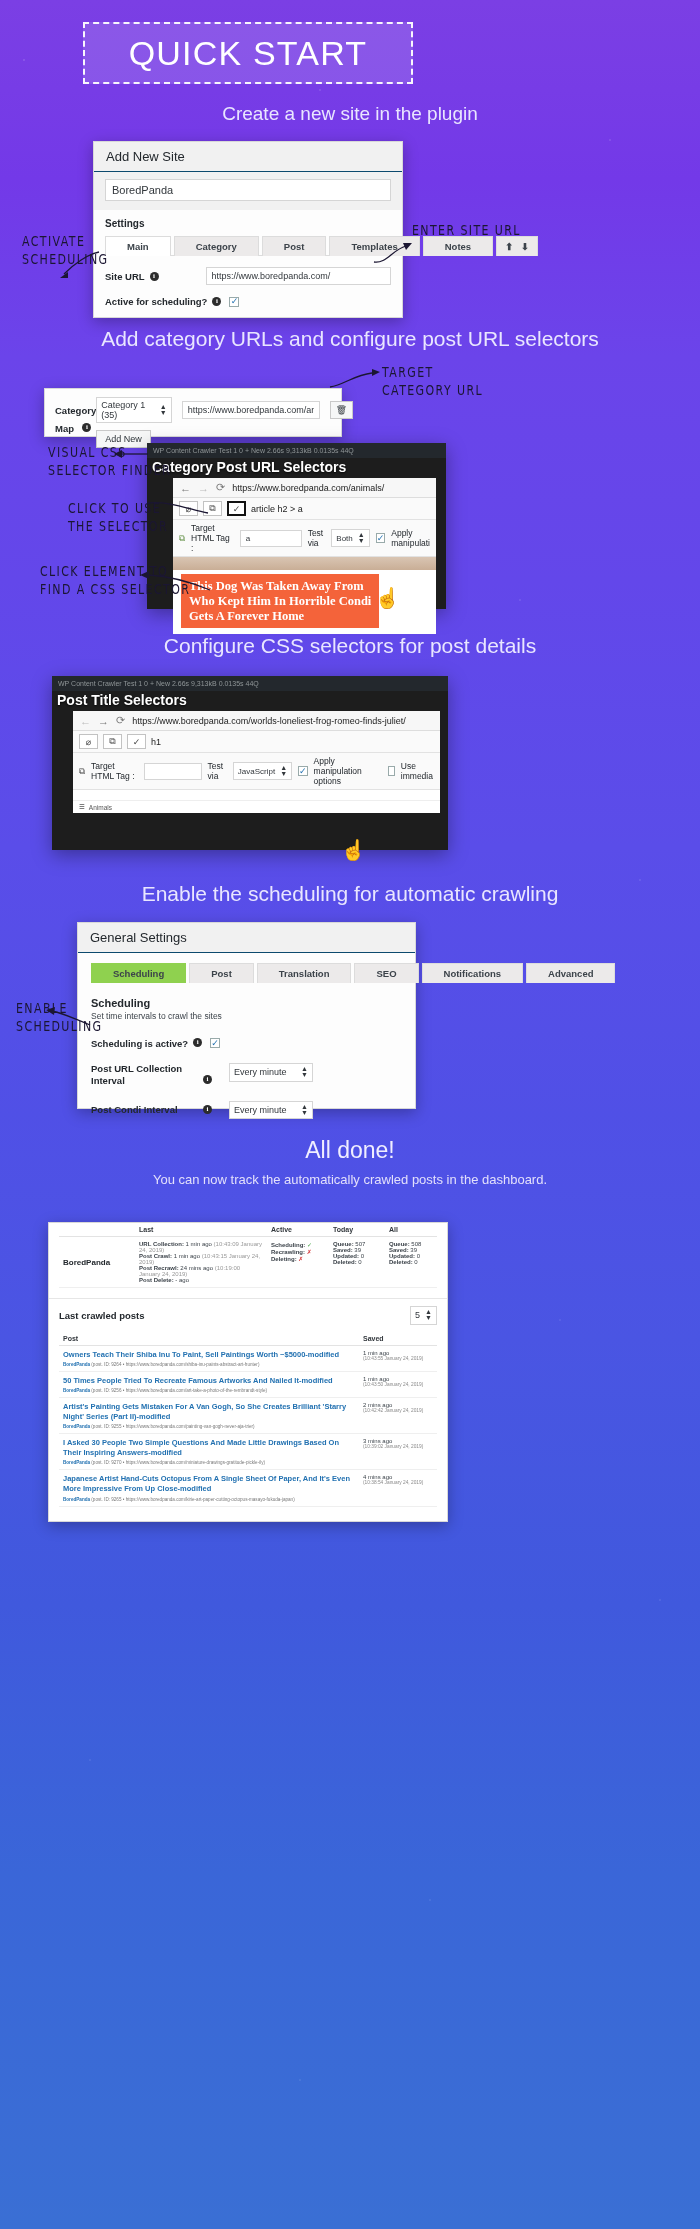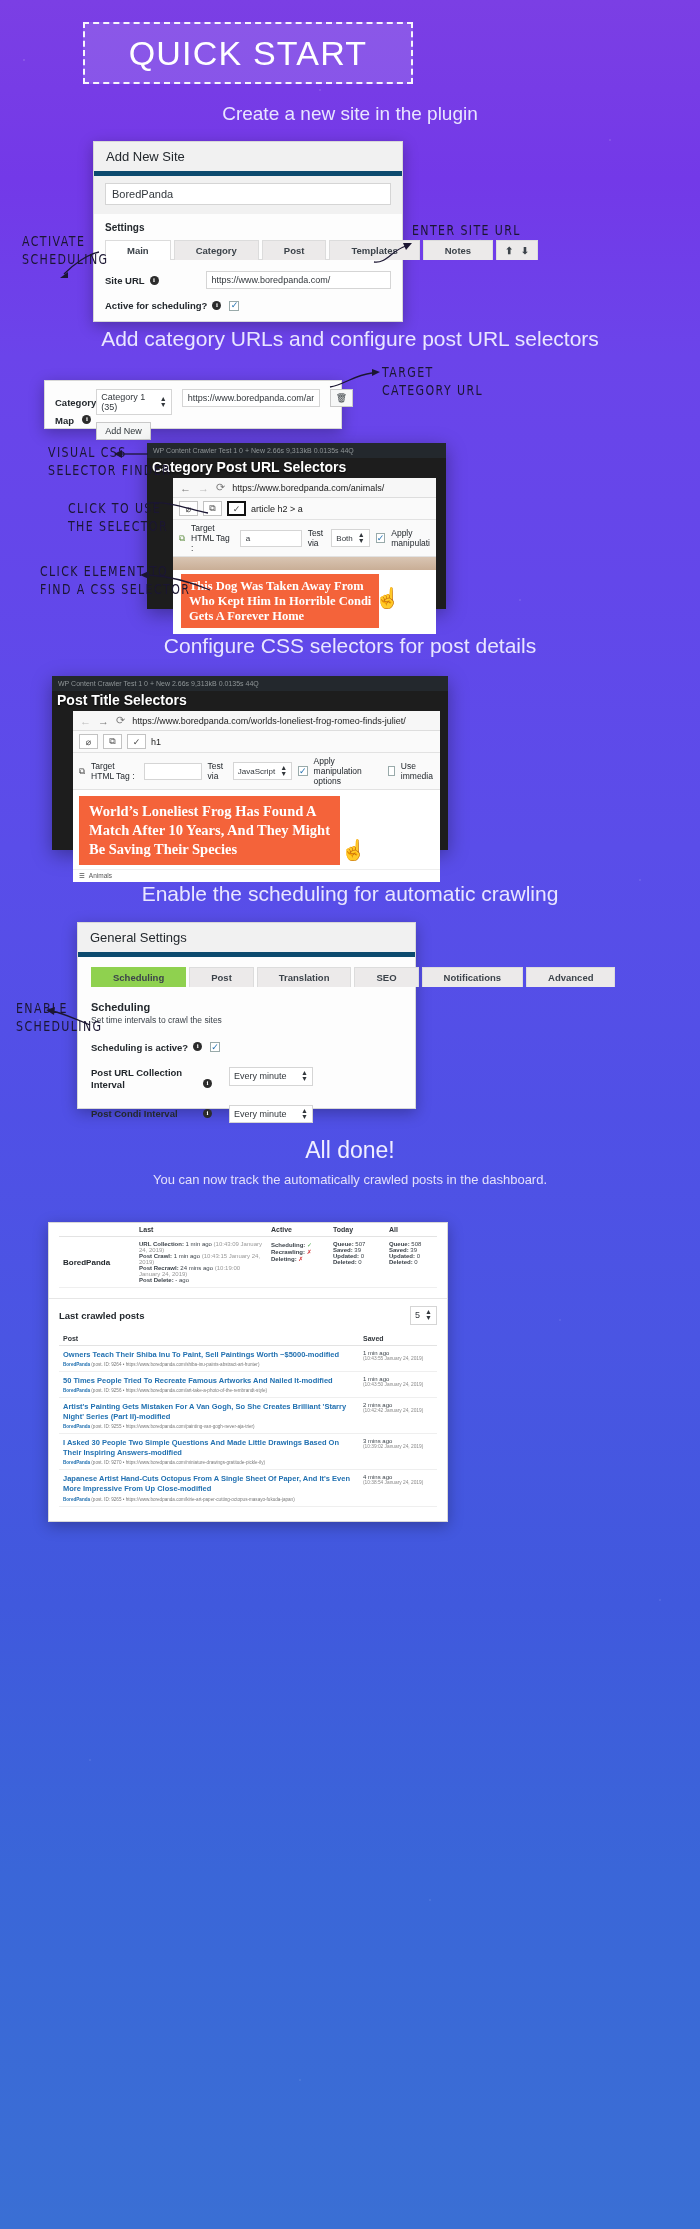--- a/index.html
+++ b/index.html
@@ -51,21 +51,21 @@
   
   .caption { color: #e9e6ff; font-weight: 300; text-align: center;
              width: 100%; left: 0; }
   .caption.big { font-size: 19px; }
   .caption.bigger { font-size: 21px; }
   .caption.sub { font-size: 13px; color: #e3e0fb; }
 
   
   .card { background: #fdfdfd; border: 1px solid #d8d8d8;
           box-shadow: 0 4px 14px rgba(0,0,0,.28); }
-  .card-head { background: #f1f1f1; border-bottom: 5px solid #0c4a6e;
+  .card-head { background: #f1f1f1; border-bottom: 1px solid #0c4a6e;
                padding: 7px 12px; font-size: 13px; color: #23282d; }
   .lbl-bold { font-weight: bold; font-size: 9.5px; color: #23282d; }
   .info-i {
     display:inline-flex; align-items:center; justify-content:center;
     width: 9px; height: 9px; border-radius: 50%;
     background:#2c2c2c; color:#fff; font-size:7px; font-weight:bold;
     font-family:"Liberation Serif", serif; line-height:1; vertical-align: middle;
   }
   .txtfield { border:1px solid #d5d5d5; background:#fff; font-size:9px;
               padding: 3px 5px; color:#32373c; }
@@ -177,28 +177,28 @@
   <path d="M2,28 L10,22 L10,28 Z" fill="#1b1632"></path>
 </svg>
 <div class="abs hand" style="left:412px; top:222px; white-space:pre;">ENTER SITE URL</div>
 <svg class="abs" style="left:372px; top:240px;" width="46" height="26">
   <path d="M2,22 C14,24 20,10 34,6" stroke="#1b1632" stroke-width="1.3" fill="none"></path>
   <path d="M40,3 L31,3 L34,10 Z" fill="#1b1632"></path>
 </svg>
 
 <div class="abs caption bigger" style="top:327px">Add category URLs and configure post URL selectors</div>
 
-<div class="abs card" style="left:44px; top:380px; width:298px; height:49px;">
+<div class="abs card" style="left:44px; top:388px; width:298px; height:49px;">
   <div style="padding:8px 10px; display:flex; align-items:flex-start;">
     <div style="width:88px; padding-top:3px;">
       <span class="lbl-bold">Category Map</span>
       <span class="info-i" style="margin-left:4px;">i</span>
     </div>
     <div>
-      <div style="display:flex; align-items:flex-start; gap:10px;">
+      <div style="display:flex; align-items:center; gap:10px;">
         <span class="sel">
           <span>Category 1 (35)</span>
           <span class="arrows">▲<br>▼</span>
         </span>
         <input class="txtfield" style="width: 155px;" value="https://www.boredpanda.com/animals/">
         <span class="btn-sm" style="padding:3px 5px;">🗑</span>
       </div>
       <div style="margin-top:5px;">
         <span class="btn-sm">Add New</span>
       </div>
@@ -300,23 +300,20 @@
       <span class="sel" style="font-size:8px;">
         <span>JavaScript</span>
         <span class="arrows">▲<br>▼</span>
       </span>
       <span class="chk">✓</span>
       <span>Apply manipulation options</span>
       <span class="chk" style="background:#fff;"></span>
       <span>Use immedia</span>
     </div>
     <div style="padding:6px 0 4px 6px; position:relative;">
-      <div class="headline" style="display:inline-block; font-size:14.5px; line-height:1.3; white-space:pre-line; padding:6px 10px;">World’s Loneliest Frog Has Found A
-Match After 10 Years, And They Might
-Be Saving Their Species</div>
       <span class="cursor abs" style="left:268px; top:48px;">☝</span>
     </div>
     <div style="border-top:1px solid #eee; padding:2px 6px; font-size:6.5px; color:#555; display:flex; gap:4px; align-items:center;">
       <span>☰</span>
       <span>Animals</span>
     </div>
   </div>
 </div>
 
 <div class="abs caption bigger" style="top:882px">Enable the scheduling for automatic crawling</div>

